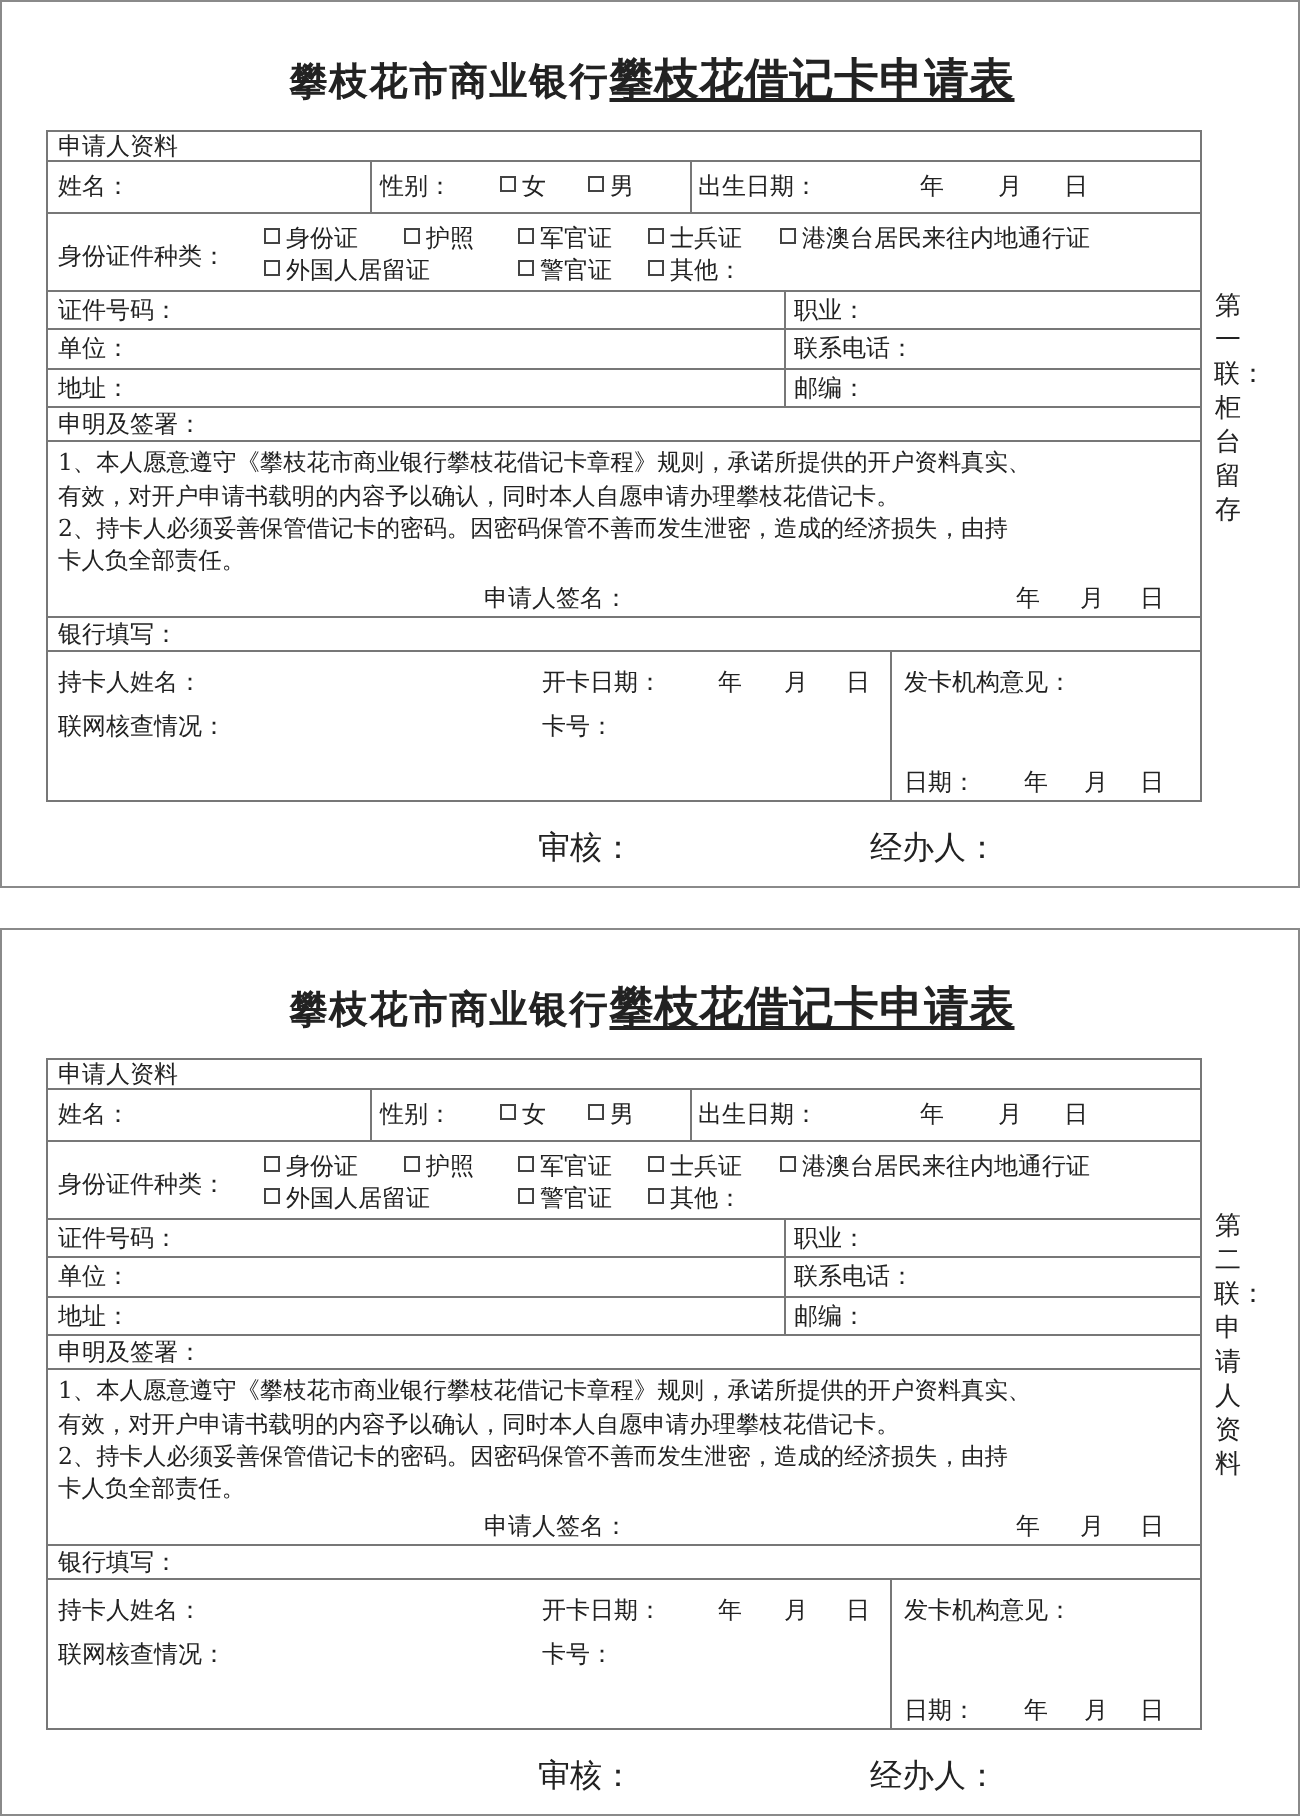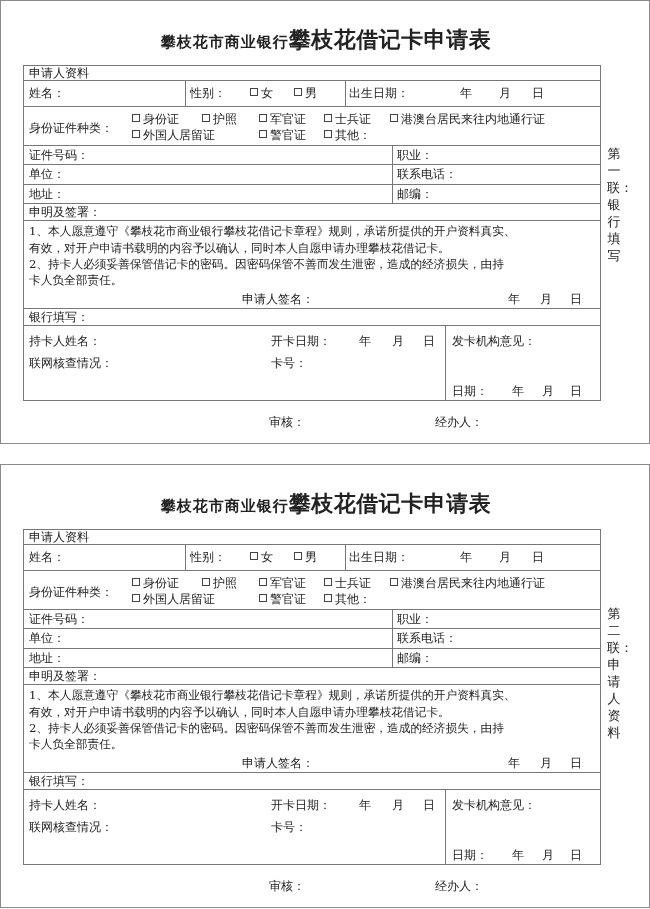--- a/index.html
+++ b/index.html
@@ -3,29 +3,29 @@
 <meta charset="utf-8">
 <style>
   html, body { margin:0; padding:0; background:#fff; }
   body { width:650px; height:909px; position:relative; overflow:hidden;
          font-family:"DejaVu Serif","Liberation Serif",serif; color:#222; }
   .form { position:absolute; left:0; width:648px; height:442px; border:1px solid #8a8a8a; background:#fff; }
   .form.f1 { top:0; }
   .form.f2 { top:464px; }
   .abs { position:absolute; white-space:nowrap; }
   .title { left:0; width:650px; top:24px; text-align:center; }
-  .title .bank { font-size:15px; font-weight:bold; letter-spacing:1px; font-family:Liberation Serif, serif; }
-  .title .main { font-size:22px; font-weight:bold; letter-spacing:0.5px; }
+  .title .bank { font-size:19px; font-weight:bold; letter-spacing:1px; font-family:Liberation Serif, serif; }
+  .title .main { font-size:22px; font-weight:bold; letter-spacing:0.5px;text-decoration:underline; }
   .tbl { position:absolute; left:22px; width:578px; top:64px; height:336px; border:1px solid #777; box-sizing:border-box; }
   .hl { position:absolute; left:0; right:0; height:0; border-top:1px solid #777; }
   .vl { position:absolute; width:0; border-left:1px solid #777; }
   .t { position:absolute; font-size:12px; white-space:nowrap; line-height:14px; }
   .cb { display:inline-block; width:6px; height:6px; border:1px solid #444; margin-right:3px; vertical-align:1px; }
   .side { position:absolute; left:606px; width:14px; font-size:13px; line-height:17px; text-align:center; }
-  .foot { position:absolute; font-size:12px;text-align:right; }
+  .foot { position:absolute; font-size:16px;text-align:right; }
 </style>
 </head>
 <body>
 
 <div class="form f1">
   <div class="abs title">
     <span class="bank">攀枝花市商业银行</span><span class="main">攀枝花借记卡申请表</span>
   </div>
   <div class="tbl">
 
@@ -93,21 +93,21 @@
     <span class="t" style="left:368px; top:268px">月</span>
     <span class="t" style="left:399px; top:268px">日</span>
     <span class="t" style="left:5px; top:290px">联网核查情况：</span>
     <span class="t" style="left:247px; top:290px">卡号：</span>
     <span class="t" style="left:428px; top:268px">发卡机构意见：</span>
     <span class="t" style="left:428px; top:318px">日期：</span>
     <span class="t" style="left:488px; top:318px">年</span>
     <span class="t" style="left:518px; top:318px">月</span>
     <span class="t" style="left:546px; top:318px">日</span>
   </div>
-  <div class="side" style="top:144px">第一联：银行填写</div>
+  <div class="side" style="top:144px">第一联：柜台留存</div>
   <span class="foot" style="left:268px; top:413px">审核：</span>
   <span class="foot" style="left:434px; top:413px">经办人：</span>
 </div>
 <div class="form f2">
   <div class="abs title">
     <span class="bank">攀枝花市商业银行</span><span class="main">攀枝花借记卡申请表</span>
   </div>
   <div class="tbl">
 
     <div class="hl" style="top:14px"></div>

